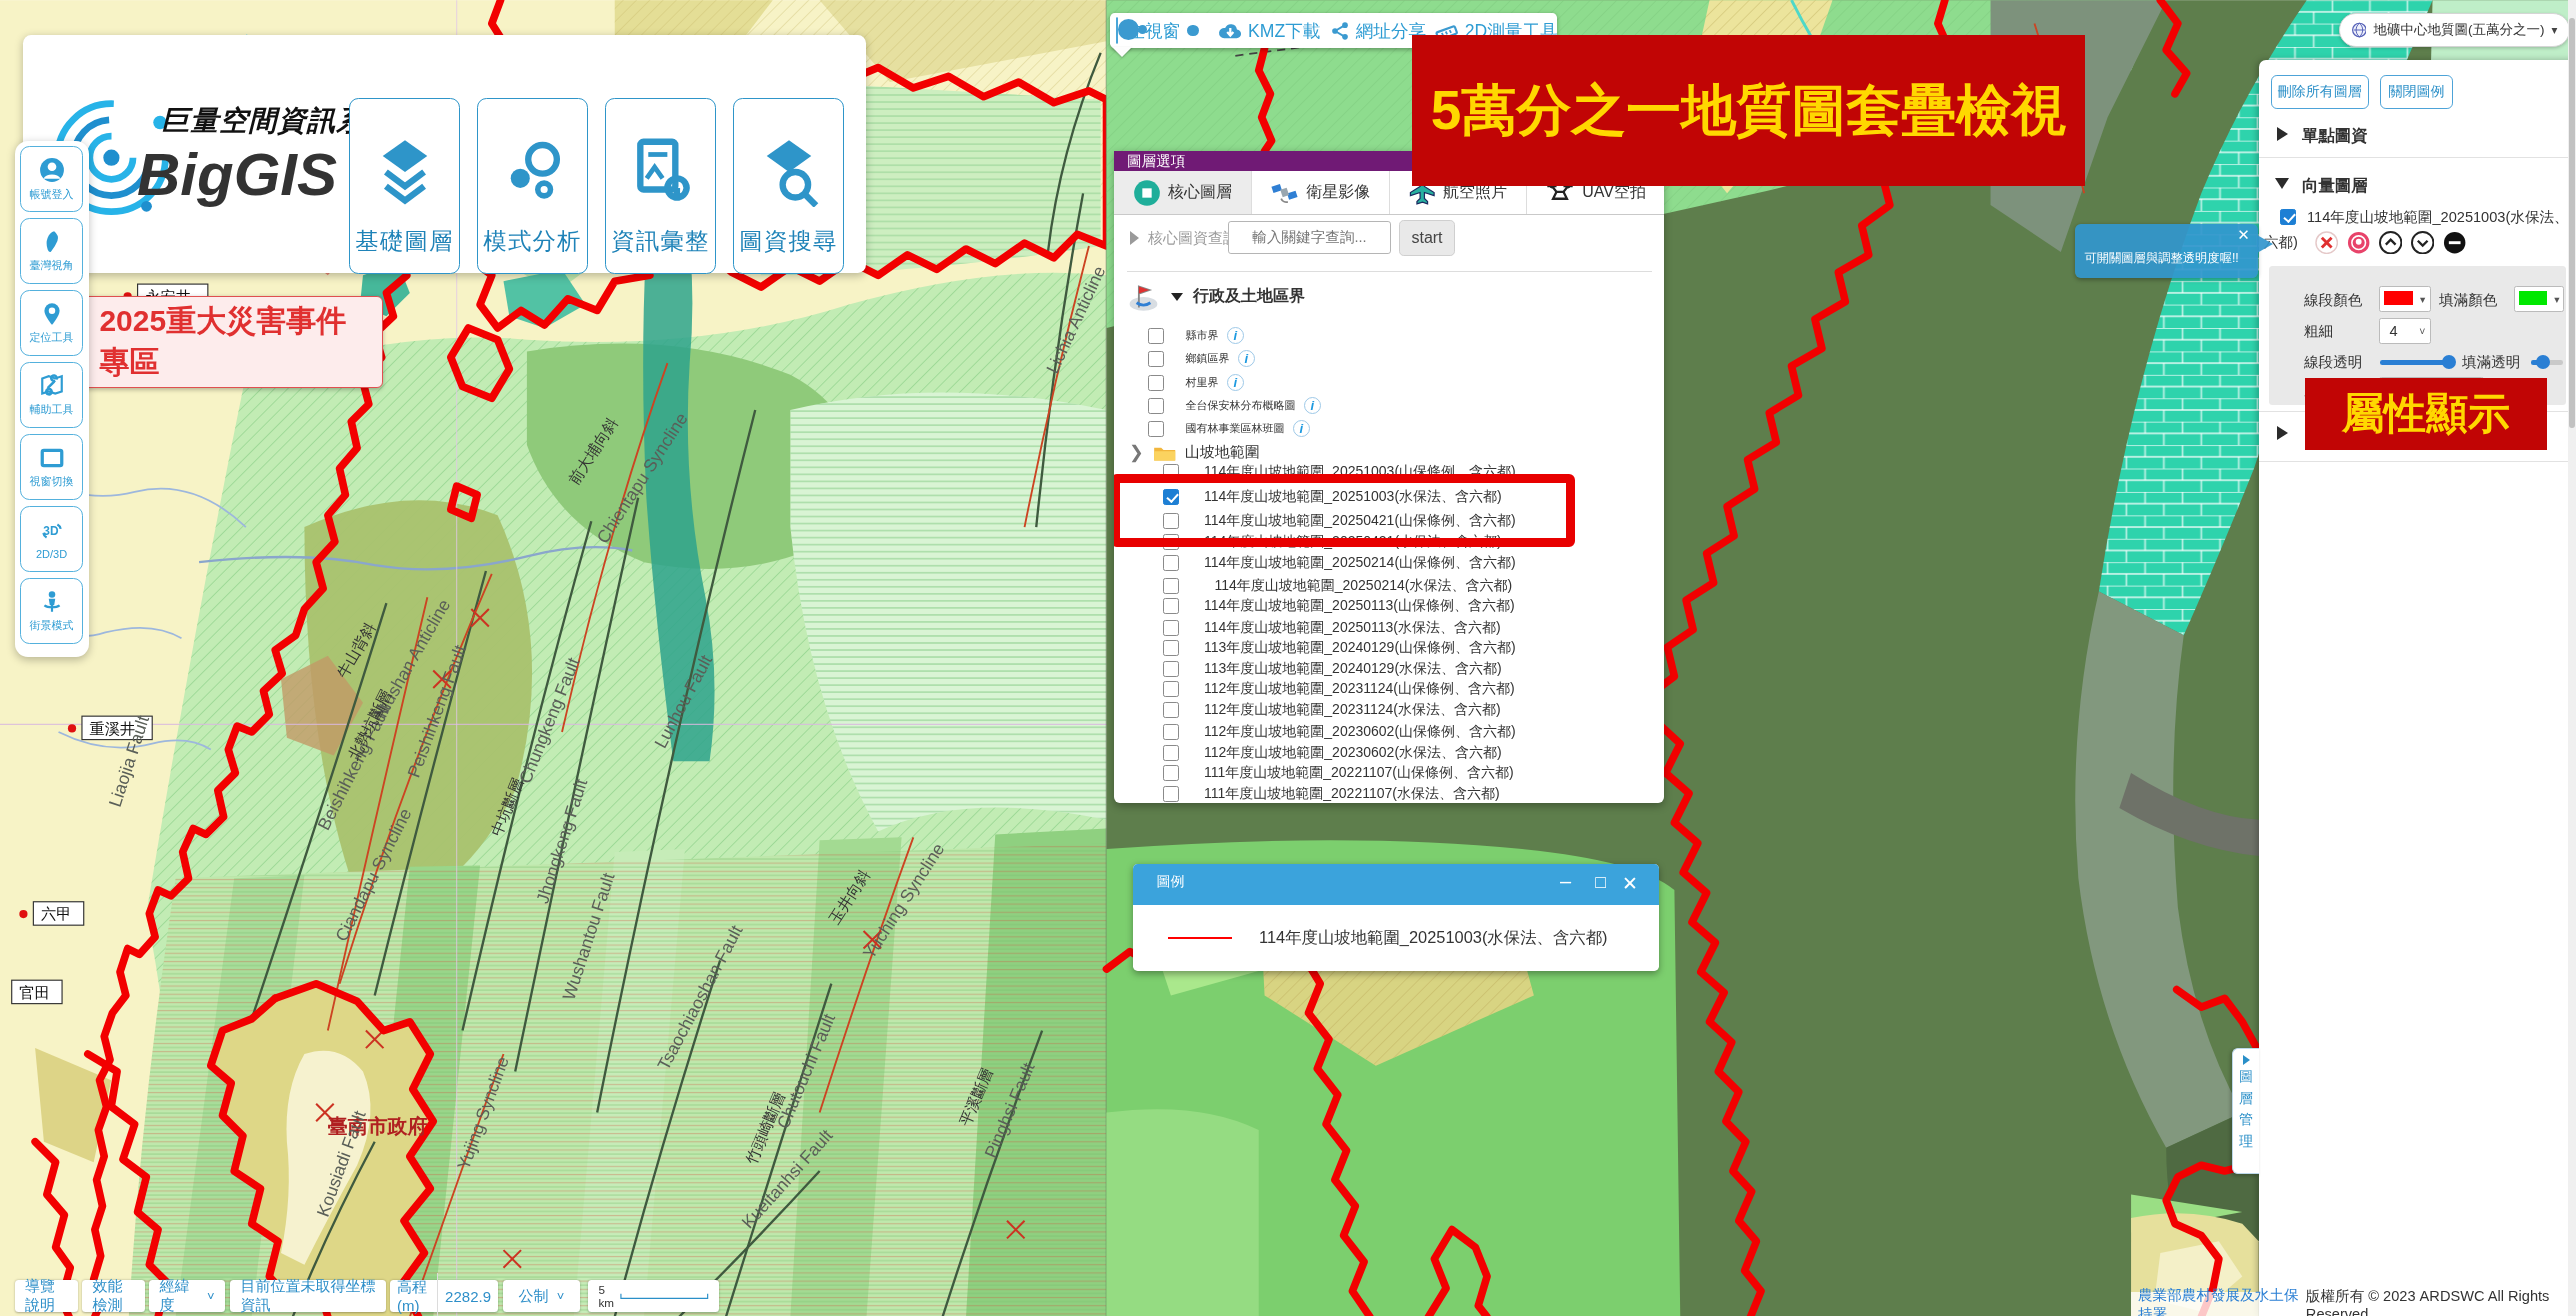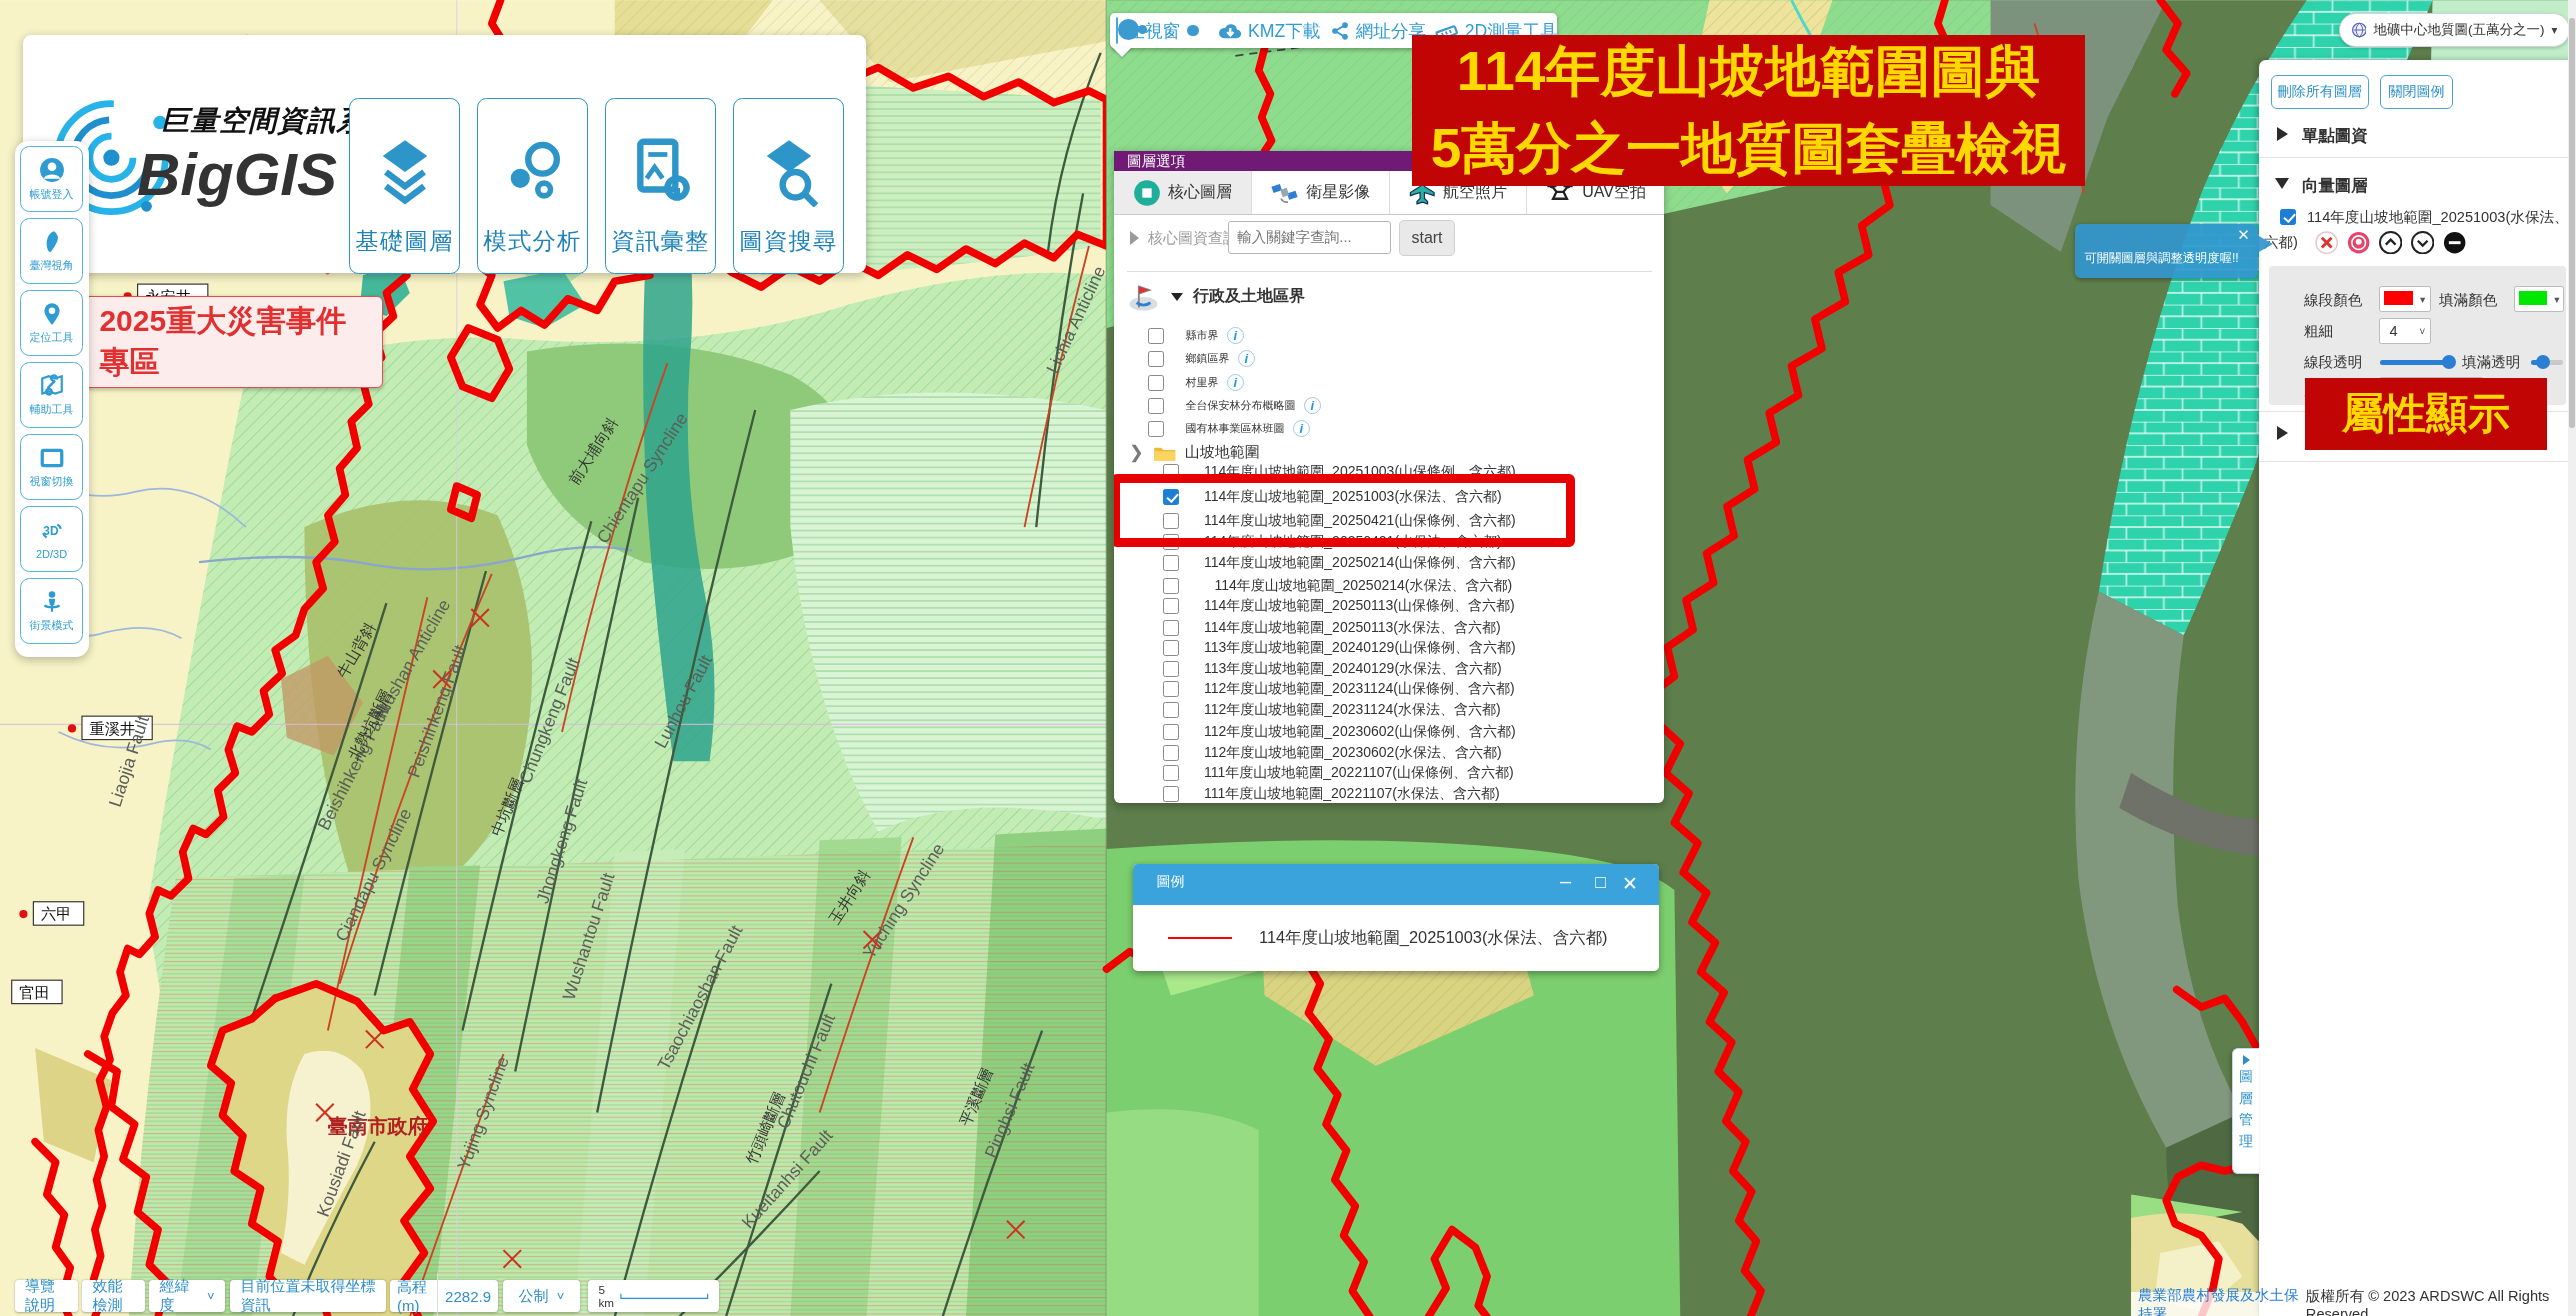--- a/index.html
+++ b/index.html
@@ -421,21 +421,20 @@
     <svg width="23.4" height="20" viewBox="0 0 24 20">
         <rect x="2" y="8" width="20" height="8" rx="1.5" transform="rotate(-20 12 12)" fill="none" stroke="#3b9ad0" stroke-width="2.2"></rect>
         <path d="M 7,12 l 1.5,3 M 11,10.5 l 1.5,3 M 15,9 l 1.5,3" stroke="#3b9ad0" stroke-width="1.8" transform="rotate(0)"></path>
       </svg>
     <span>2D測量工具</span>
   </div>
 </div>
 <div class="abs" style="left:1112px; top:47px; width:0; height:0; border-left:10px solid transparent; border-right:10px solid transparent; border-top:10.5px solid #fdfdfd; filter:drop-shadow(0 1.2px 1.2px rgba(0,0,0,.25));"></div>
 
 <div class="abs redbox" style="left:1412px; top:35px; width:673px; height:151px; display:flex; flex-direction:column; align-items:center; justify-content:center; gap:3.5px; z-index:40;">
-  <div style="font-size:55px;">114年度山坡地範圍圖與</div>
   <div style="font-size:55px;">5萬分之一地質圖套疊檢視</div>
 </div>
 
 <div class="abs" style="left:1114px; top:151px; width:550px; height:652px; background:#fff; border-radius:0 0 5.9px 5.9px; box-shadow:0 2.3px 8.2px rgba(0,0,0,.3); overflow:hidden; z-index:20;">
   <div style="position:absolute; left:0; top:0; width:100%; height:20px; background:#701a75;">
     <span style="position:absolute; left:13px; top:1.2px; color:#fff; font-size:14.6px;">圖層選項</span>
   </div>
 
   <div style="position:absolute; left:0; top:20px; width:100%; height:44px; border-bottom:1.8px solid #c9c9c9; display:flex;">
     <div style="flex:1; background:#ececec; border-right:0.6px solid #ddd; display:flex; align-items:center; justify-content:center; gap:7px;">
@@ -466,21 +465,21 @@
           <circle cx="6" cy="5" r="2" fill="#222"></circle>
           <circle cx="20" cy="5" r="2" fill="#222"></circle>
         </svg>
       <span class="itxt" style="font-size:16px;">UAV空拍</span>
     </div>
   </div>
 
   <div style="position:absolute; left:0; top:64px; width:100%; height:56px;">
     <span style="position:absolute; left:16.4px; top:16.4px; width:0; height:0; border-top:7px solid transparent; border-bottom:7px solid transparent; border-left:9.4px solid #9a9a9a;"></span>
     <span style="position:absolute; left:34px; top:14px; font-size:15px; color:#9a9a9a;">核心圖資查詢</span>
-    <input style="position: absolute; left: 114px; top: 5.9px; width: 163px; height: 33px; border: 1.2px solid rgb(181, 181, 181); border-radius: 2.9px; font-size: 14.6px; padding: 0px 8.2px; color: rgb(51, 51, 51);" placeholder="輸入關鍵字查詢...">
+    <input style="position: absolute; left: 114px; top: 5.9px; width: 163px; height: 33px; border: 1.2px solid rgb(181, 181, 181); border-radius: 2.9px; font-size: 14.6px; padding: 0px 8.2px; color: rgb(51, 51, 51); text-align: center;" placeholder="輸入關鍵字查詢...">
     <button style="position:absolute; left:285px; top:4.7px; width:56px; height:36px; background:#e9e9e9; border:0.6px solid #cfcfcf; border-radius:4.7px; font-size:16px; color:#444;">start</button>
   </div>
   <div style="position:absolute; left:13px; top:120px; width:525px; height:1.2px; background:#ddd;"></div>
 
   <div class="lp-row" style="top:128px; height:35px;">
     <svg width="33" height="30" viewBox="0 0 28 26" style="margin-left:13px;">
         <ellipse cx="14" cy="19" rx="12" ry="6" fill="#d8dde2"></ellipse>
         <path d="M 10,22 V 4 l 9,3 -9,3" fill="none" stroke="#888" stroke-width="1.6"></path>
         <path d="M 10,4 l 9,3 -9,3 Z" fill="#e03030"></path>
         <path d="M 8,18 q 6,4 12,0" stroke="#2f7fd4" stroke-width="2.4" fill="none"></path>

